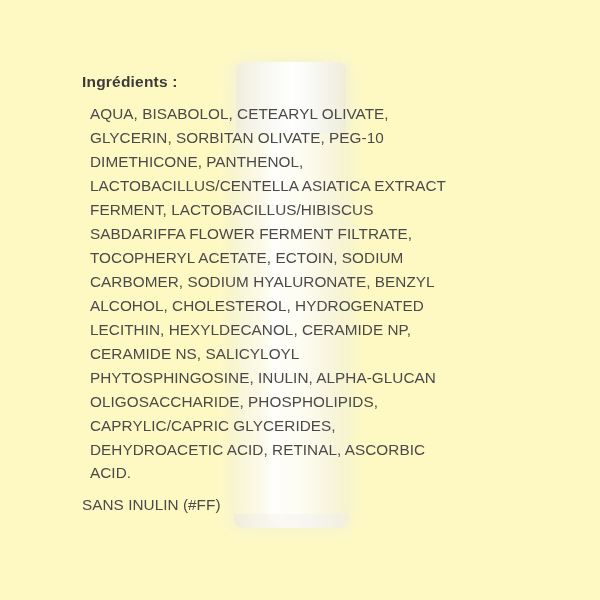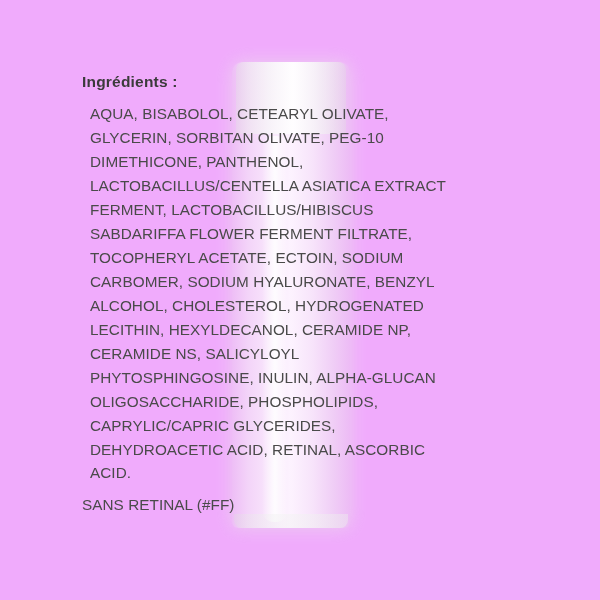--- a/index.html
+++ b/index.html
@@ -10,21 +10,21 @@
     width: 600px;
     height: 600px;
     background: #ffffff;
     font-family: "Liberation Sans", sans-serif;
     overflow: hidden;
   }
   #page {
     position: relative;
     width: 600px;
     height: 600px;
-    background: #f0abfc;
+    background: #fef9c3;
   }
   
   #product-image {
     position: absolute;
     left: 232px;
     top: 62px;
     width: 118px;
     height: 466px;
     border-radius: 10px 10px 6px 6px;
     background: linear-gradient(to right,
@@ -125,16 +125,16 @@
 TOCOPHERYL ACETATE, ECTOIN, SODIUM
 CARBOMER, SODIUM HYALURONATE, BENZYL
 ALCOHOL, CHOLESTEROL, HYDROGENATED
 LECITHIN, HEXYLDECANOL, CERAMIDE NP,
 CERAMIDE NS, SALICYLOYL
 PHYTOSPHINGOSINE, INULIN, ALPHA-GLUCAN
 OLIGOSACCHARIDE, PHOSPHOLIPIDS,
 CAPRYLIC/CAPRIC GLYCERIDES,
 DEHYDROACETIC ACID, RETINAL, ASCORBIC
 ACID.</p>
-    <p class="fragrance">SANS RETINAL (#FF)</p>
+    <p class="fragrance">SANS INULIN (#FF)</p>
   </div>
 
 </div>
 
 </body></html>

